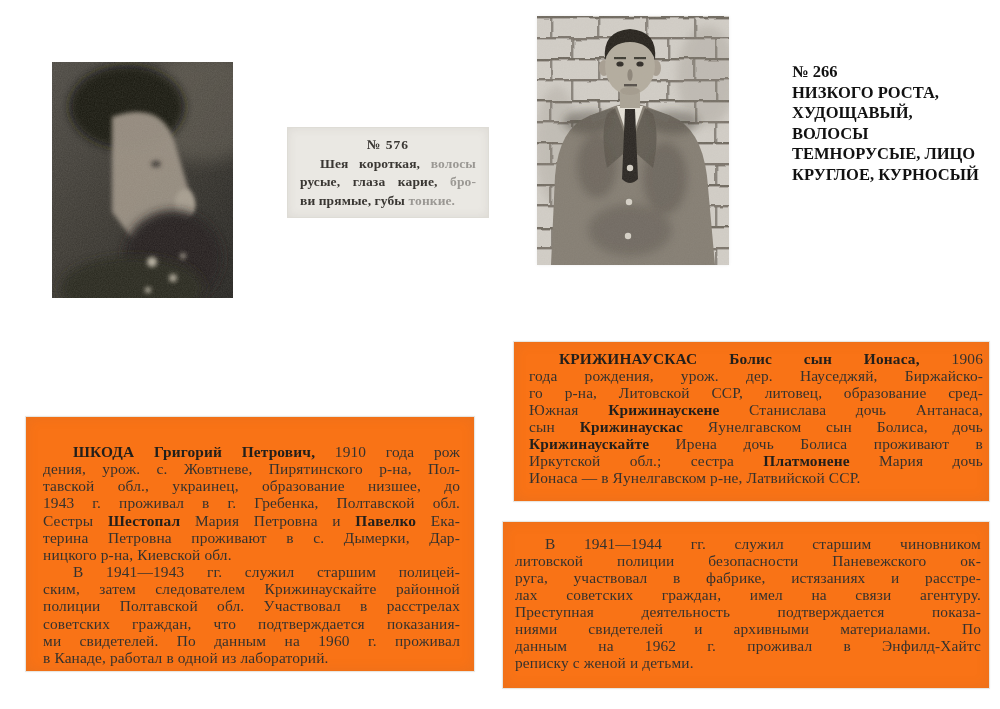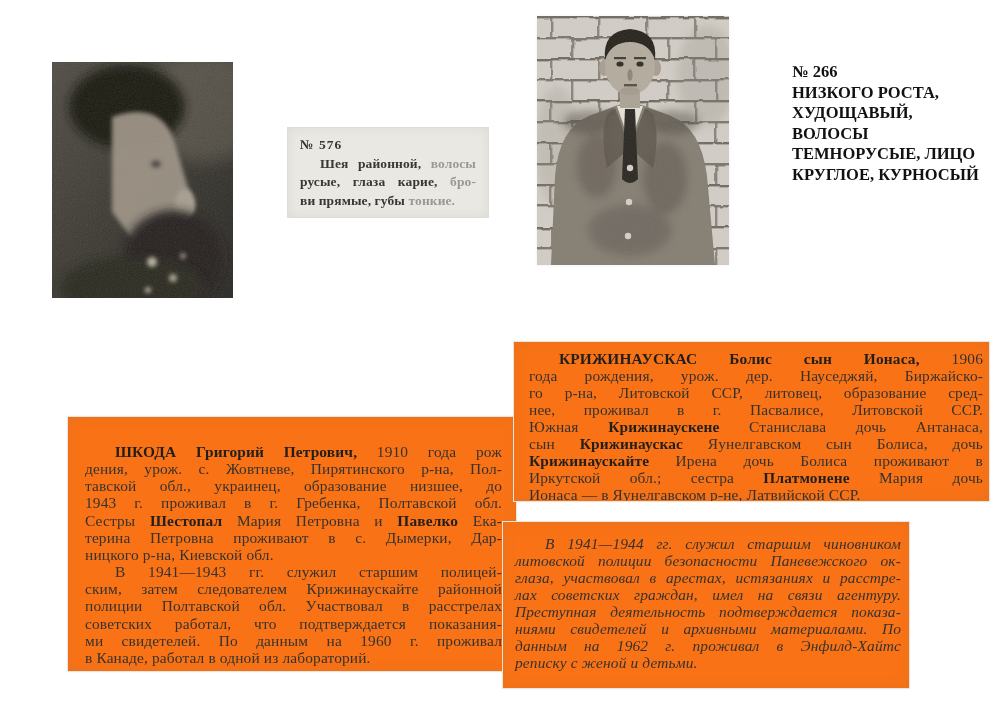--- a/index.html
+++ b/index.html
@@ -18,34 +18,34 @@
          border:1px solid #e8e6e0;
          box-shadow:inset 0 0 14px rgba(95,88,76,.10), 0 0 2px rgba(0,0,0,.05);}
   .tl{text-align:justify;text-align-last:justify;}
   .tl.last{text-align-last:left;}
   .tl.ind{text-indent:30px;}
   .b{font-weight:bold;color:#221f1b;}
   .f{opacity:.45;filter:blur(.4px);}
 
   .strip-shkoda{left:25px;top:416px;width:450px;height:256px;
                 padding:26px 14px 0 17px;box-sizing:border-box;
-                font-size:15.4px;line-height:17.15px;letter-spacing:.15px;margin-left:42px;}
+                font-size:15.4px;line-height:17.15px;letter-spacing:.15px;}
   .strip-krizh1{left:513px;top:341px;width:477px;height:161px;
                 padding:8px 6px 0 15px;box-sizing:border-box;
                 font-size:15.4px;line-height:17px;letter-spacing:.15px;}
-  .strip-krizh2{left:502px;top:521px;width:408px;height:168px;
+  .strip-krizh2{left:502px;top:521px;width:488px;height:168px;
                 padding:13px 8px 0 12px;box-sizing:border-box;
-                font-size:15.4px;line-height:17px;letter-spacing:.15px;font-style:italic;}
+                font-size:15.4px;line-height:17px;letter-spacing:.15px;}
 
   .note-box{position:absolute;left:287px;top:127px;width:202px;height:91px;
             box-sizing:border-box;padding:8px 12px 0 12px;
             background:#eae8e3;border:1px solid #dedcd6;
             box-shadow:inset 0 0 10px rgba(95,88,76,.10);
             color:#3a3733;font-weight:bold;font-size:13.5px;line-height:18.5px;}
-  .note-number{letter-spacing:1px;}
+  .note-number{text-align:center;letter-spacing:1px;}
   .note-box .tl{letter-spacing:.1px;}
   .note-box .tl.ind{text-indent:20px;}
 
   .desc-266{position:absolute;left:792px;top:62px;width:212px;
             color:#111111;font-weight:bold;font-size:16.5px;line-height:20.6px;}
   .desc-266 .tl{text-align:left;text-align-last:left;}
   .desc-number{margin-bottom:0;}
 </style>
 </head>
 <body>
@@ -86,21 +86,21 @@
       <circle cx="121" cy="216" r="4" fill="#c7bfae" opacity="0.8" filter="url(#bl2)"></circle>
       <circle cx="96" cy="228" r="3" fill="#d6cebd" opacity="0.8" filter="url(#bl2)"></circle>
       <circle cx="131" cy="194" r="3" fill="#bfb7a6" opacity="0.7" filter="url(#bl2)"></circle>
       <rect width="181" height="236" filter="url(#grainL)" opacity="0.3"></rect>
     </svg>
   </div>
 
   <div class="note-box">
     <div class="note-number">№ 576</div>
     <div>
-        <div class="tl ind"><span>Шея районной, </span><span class="f">волосы</span></div>
+        <div class="tl ind"><span>Шея короткая, </span><span class="f">волосы</span></div>
         <div class="tl"><span>русые, глаза карие, </span><span class="f">бро-</span></div>
         <div class="tl last"><span>ви прямые, губы </span><span class="f">тонкие.</span></div>
       </div>
   </div>
 
   <div class="photo photo-right" aria-label="photograph of a man in military uniform standing in front of a brick wall">
     <svg viewBox="0 0 192 249" xmlns="http://www.w3.org/2000/svg" preserveAspectRatio="none">
       <defs>
         <pattern id="bricks" width="48" height="42" patternUnits="userSpaceOnUse">
           <rect width="48" height="42" fill="#d3cfc8"></rect>
@@ -175,41 +175,40 @@
       <div class="tl ind"><span class="b">ШКОДА Григорий Петрович,</span><span> 1910 года рож</span></div>
       <div class="tl"><span>дения, урож. с. Жовтневе, Пирятинского р-на, Пол-</span></div>
       <div class="tl"><span>тавской обл., украинец, образование низшее, до</span></div>
       <div class="tl"><span>1943 г. проживал в г. Гребенка, Полтавской обл.</span></div>
       <div class="tl"><span>Сестры </span><span class="b">Шестопал</span><span> Мария Петровна и </span><span class="b">Павелко</span><span> Ека-</span></div>
       <div class="tl"><span>терина Петровна проживают в с. Дымерки, Дар-</span></div>
       <div class="tl last"><span>ницкого р-на, Киевской обл.</span></div>
       <div class="tl ind"><span>В 1941—1943 гг. служил старшим полицей-</span></div>
       <div class="tl"><span>ским, затем следователем Крижинаускайте районной</span></div>
       <div class="tl"><span>полиции Полтавской обл. Участвовал в расстрелах</span></div>
-      <div class="tl"><span>советских работал, что подтверждается показания-</span></div>
+      <div class="tl"><span>советских граждан, что подтверждается показания-</span></div>
       <div class="tl"><span>ми свидетелей. По данным на 1960 г. проживал</span></div>
       <div class="tl last"><span>в Канаде, работал в одной из лабораторий.</span></div>
     </div>
 
   <div class="strip strip-krizh1">
       <div class="tl ind"><span class="b">КРИЖИНАУСКАС Болис сын Ионаса,</span><span> 1906</span></div>
       <div class="tl"><span>года рождения, урож. дер. Науседжяй, Биржайско-</span></div>
       <div class="tl"><span>го р-на, Литовской ССР, литовец, образование сред-</span></div>
-      <div class="tl"><span>нее, проживал в г. Пасвалисе, Литовской ССР.</span></div>
       <div class="tl"><span>Южная </span><span class="b">Крижинаускене</span><span> Станислава дочь Антанаса,</span></div>
       <div class="tl"><span>сын </span><span class="b">Крижинаускас</span><span> Яунелгавском сын Болиса, дочь</span></div>
       <div class="tl"><span class="b">Крижинаускайте</span><span> Ирена дочь Болиса проживают в</span></div>
       <div class="tl"><span>Иркутской обл.; сестра </span><span class="b">Платмонене</span><span> Мария дочь</span></div>
       <div class="tl last"><span>Ионаса — в Яунелгавском р-не, Латвийской ССР.</span></div>
     </div>
 
   <div class="strip strip-krizh2">
       <div class="tl ind"><span>В 1941—1944 гг. служил старшим чиновником</span></div>
       <div class="tl"><span>литовской полиции безопасности Паневежского ок-</span></div>
-      <div class="tl"><span>глаза, участвовал в арестах, истязаниях и расстре-</span></div>
+      <div class="tl"><span>руга, участвовал в фабрике, истязаниях и расстре-</span></div>
       <div class="tl"><span>лах советских граждан, имел на связи агентуру.</span></div>
       <div class="tl"><span>Преступная деятельность подтверждается показа-</span></div>
       <div class="tl"><span>ниями свидетелей и архивными материалами. По</span></div>
       <div class="tl"><span>данным на 1962 г. проживал в Энфилд-Хайтс</span></div>
       <div class="tl last"><span>реписку с женой и детьми.</span></div>
     </div>
 
 </div>
 
 </body></html>

